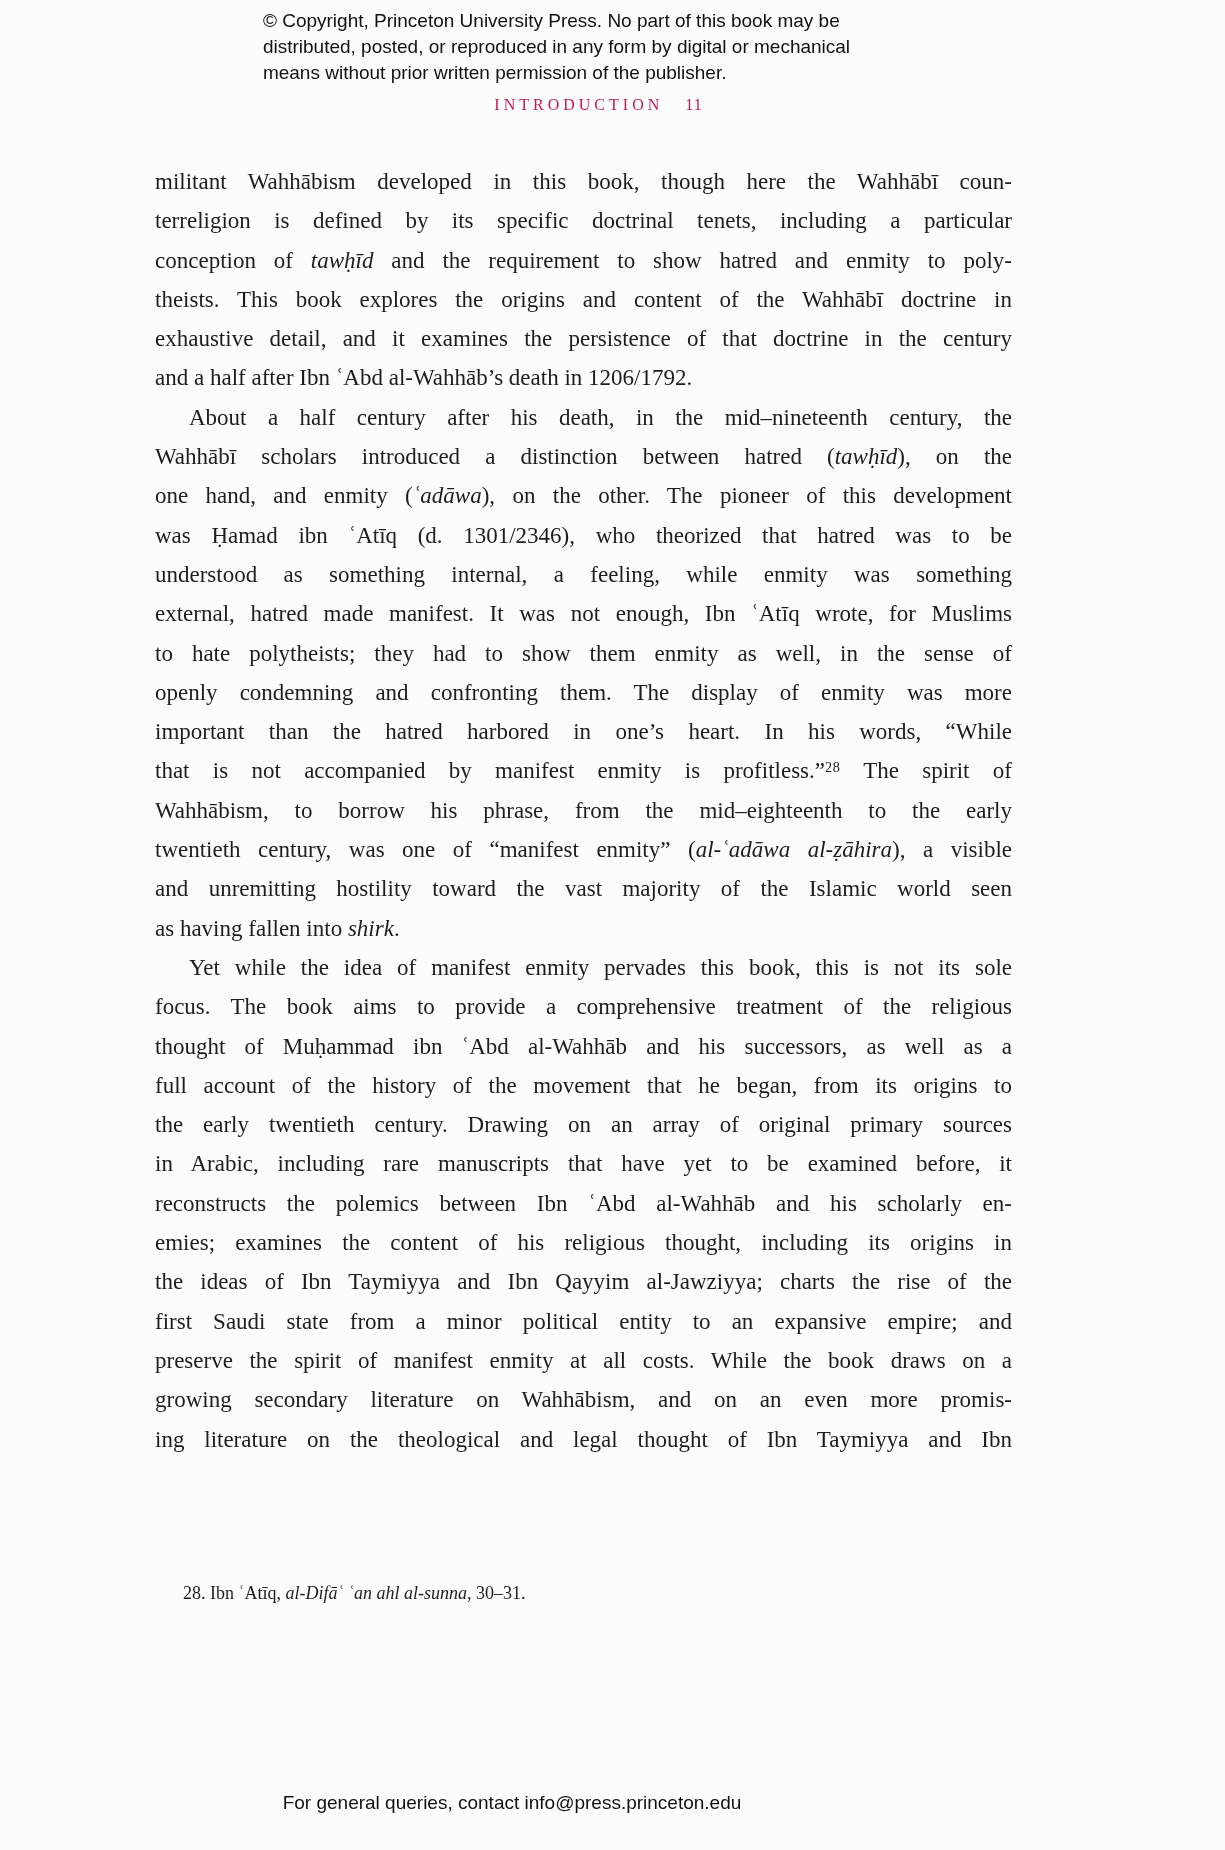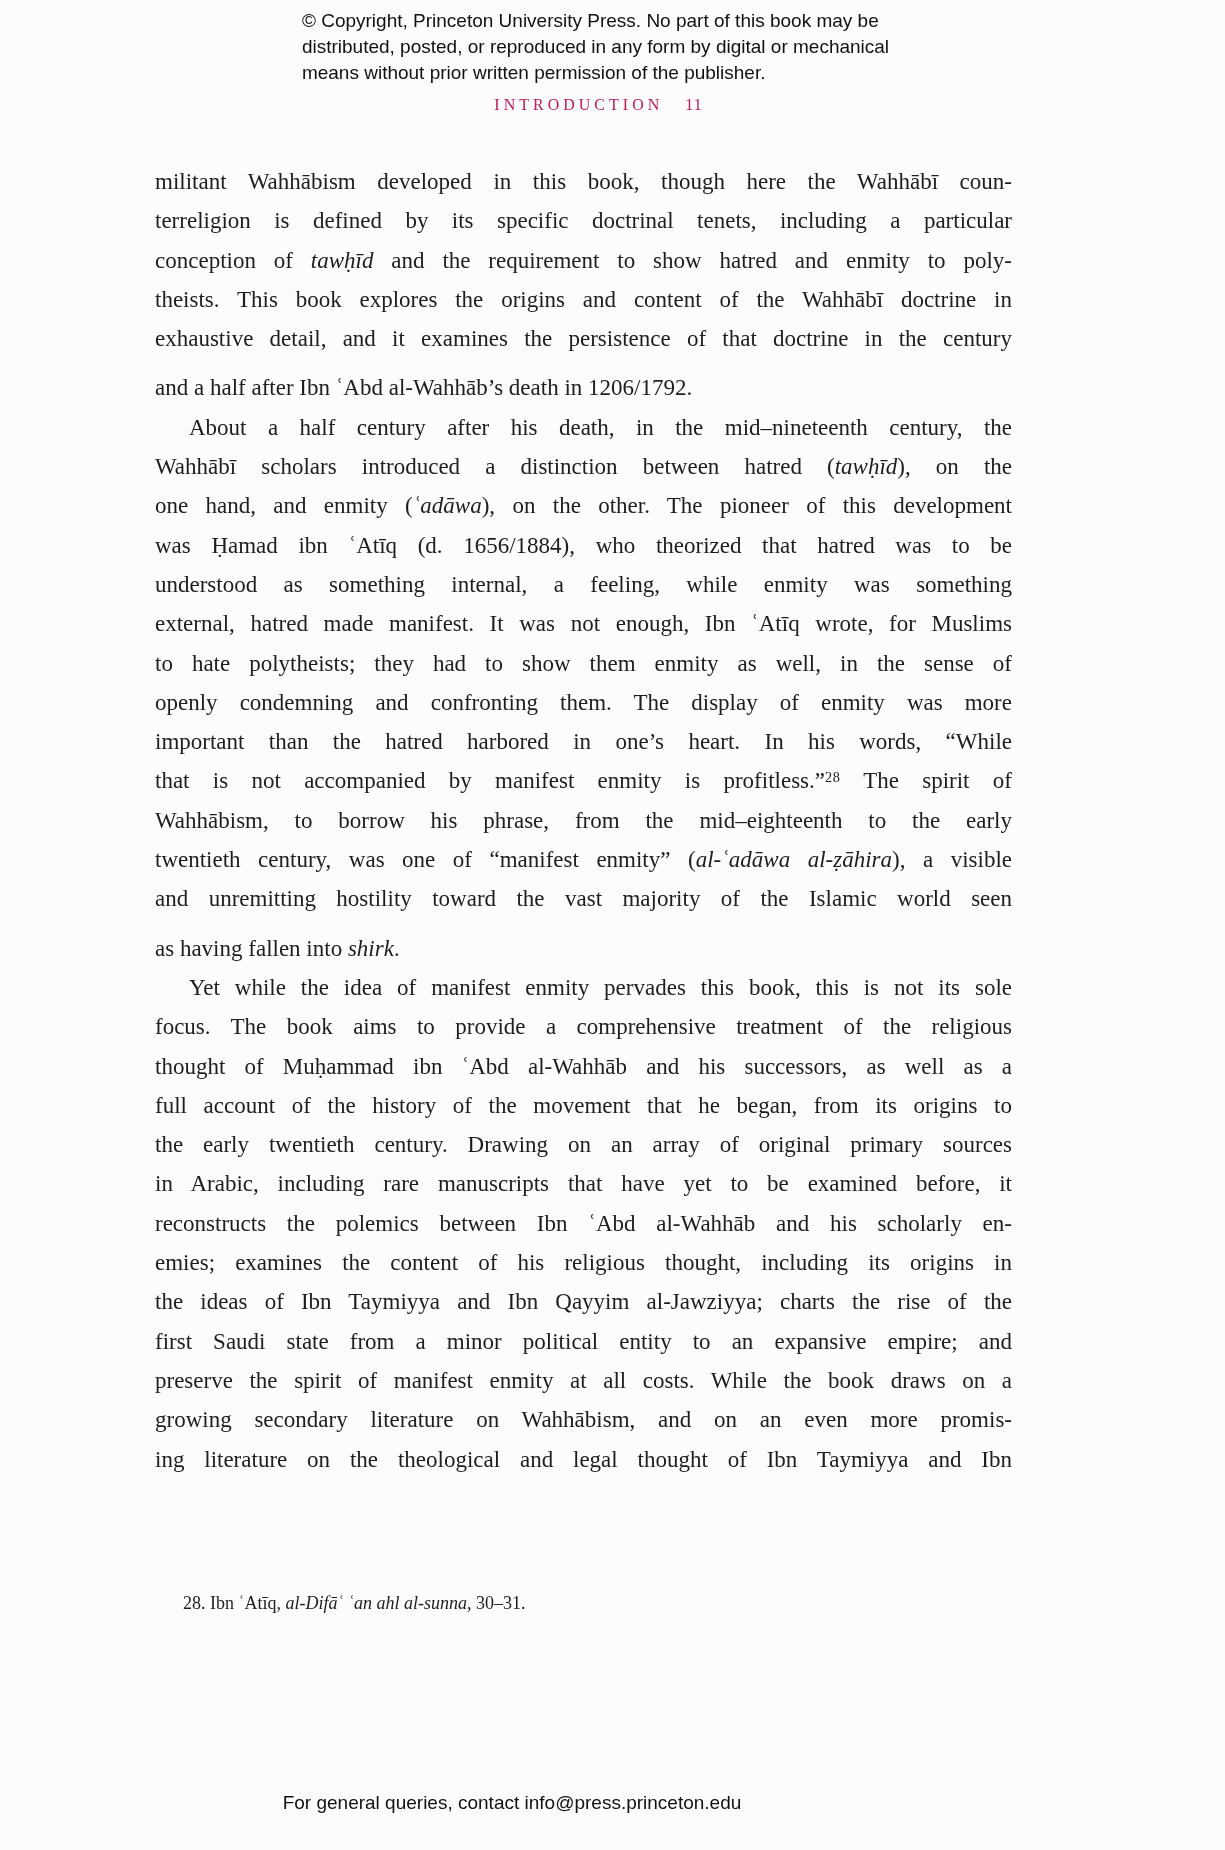--- a/index.html
+++ b/index.html
@@ -10,21 +10,20 @@
     font-family: "Liberation Serif", "DejaVu Serif", serif;
     position: relative;
     overflow: hidden;
   }
   .page { position: absolute; inset: 0; }
 
   
   .copyright-wrap {
     position: absolute; top: 8px; left: 0; width: 1113px;
     text-align: center;
-    padding-left: 39px;
   }
   .copyright {
     display: inline-block;
     text-align: left;
     font-family: "Liberation Sans", "DejaVu Sans", sans-serif;
     font-size: 19px;
     line-height: 26px;
     color: #111;
   }
 
@@ -45,21 +44,21 @@
     font-size: 23px;
     line-height: 39.3px;
   }
   .paragraph { margin: 0; }
   .line {
     text-align: justify;
     text-align-last: justify;
     height: 39.3px;
     overflow: hidden;
   }
-  .line.last { text-align-last: left; margin-top: 10px; }
+  .line.last { text-align-last: left; }
   .line.indent { text-indent: 34px; }
   .it { font-style: italic; }
   .rm { font-style: normal; }
   .sup {
     font-size: 62%;
     position: relative;
     top: -0.45em;
     letter-spacing: 0.5px;
   }
 
@@ -104,21 +103,21 @@
         <div class="line"><span class="rm">terreligion is defined by its specific doctrinal tenets, including a particular</span></div>
         <div class="line"><span class="rm">conception of </span><span class="it">tawḥīd</span><span class="rm"> and the requirement to show hatred and enmity to poly-</span></div>
         <div class="line"><span class="rm">theists. This book explores the origins and content of the Wahhābī doctrine in</span></div>
         <div class="line"><span class="rm">exhaustive detail, and it examines the persistence of that doctrine in the century</span></div>
         <div class="line last"><span class="rm">and a half after Ibn ʿAbd al-Wahhāb’s death in 1206/1792.</span></div>
       </div>
       <div class="paragraph">
         <div class="line indent"><span class="rm">About a half century after his death, in the mid–nineteenth century, the</span></div>
         <div class="line"><span class="rm">Wahhābī scholars introduced a distinction between hatred (</span><span class="it">tawḥīd</span><span class="rm">), on the</span></div>
         <div class="line"><span class="rm">one hand, and enmity (</span><span class="it">ʿadāwa</span><span class="rm">), on the other. The pioneer of this development</span></div>
-        <div class="line"><span class="rm">was Ḥamad ibn ʿAtīq (d. 1656/1884), who theorized that hatred was to be</span></div>
+        <div class="line"><span class="rm">was Ḥamad ibn ʿAtīq (d. 1301/2346), who theorized that hatred was to be</span></div>
         <div class="line"><span class="rm">understood as something internal, a feeling, while enmity was something</span></div>
         <div class="line"><span class="rm">external, hatred made manifest. It was not enough, Ibn ʿAtīq wrote, for Muslims</span></div>
         <div class="line"><span class="rm">to hate polytheists; they had to show them enmity as well, in the sense of</span></div>
         <div class="line"><span class="rm">openly condemning and confronting them. The display of enmity was more</span></div>
         <div class="line"><span class="rm">important than the hatred harbored in one’s heart. In his words, “While</span></div>
         <div class="line"><span class="rm">that is not accompanied by manifest enmity is profitless.”</span><span class="sup">28</span><span class="rm"> The spirit of</span></div>
         <div class="line"><span class="rm">Wahhābism, to borrow his phrase, from the mid–eighteenth to the early</span></div>
         <div class="line"><span class="rm">twentieth century, was one of “manifest enmity” (</span><span class="it">al-ʿadāwa al-ẓāhira</span><span class="rm">), a visible</span></div>
         <div class="line"><span class="rm">and unremitting hostility toward the vast majority of the Islamic world seen</span></div>
         <div class="line last"><span class="rm">as having fallen into </span><span class="it">shirk</span><span class="rm">.</span></div>

